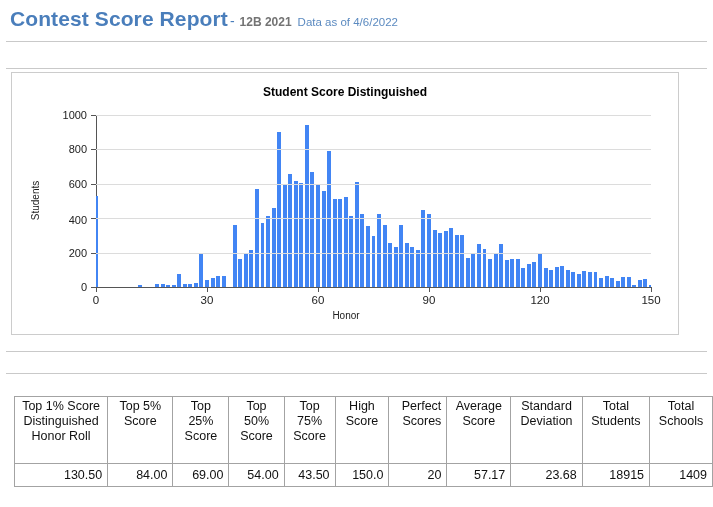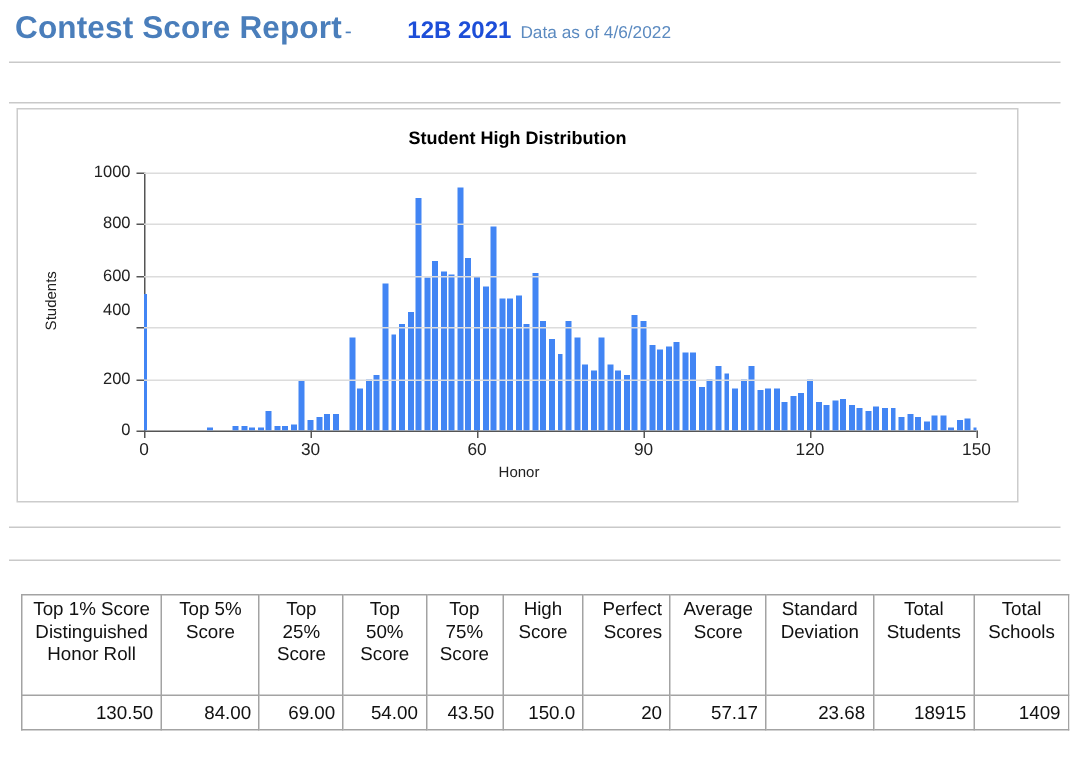--- a/index.html
+++ b/index.html
@@ -25,25 +25,24 @@
     font-weight: bold;
     color: #4a7ebb;
     letter-spacing: 0.1px;
   }
   .hdr-dash {
     font-size: 14px;
     color: #4a7ebb;
     padding: 0 2px;
   }
   .hdr-contest {
-    font-size: 16px;
+    font-size: 12px;
     font-weight: bold;
-    color: #1d4ed8;
+    color: #737373;
     padding-left: 3px;
-    margin-left: 32px;
   }
   .hdr-asof {
     font-size: 11.5px;
     color: #5b8ac0;
     padding-left: 6px;
   }
 
   .rule {
     height: 0;
     border-top: 1px solid #c9c9c9;
@@ -194,21 +193,21 @@
 <body>
 
 <div id="report-header">
   <span class="hdr-title">Contest Score Report</span><span class="hdr-dash">-</span><span class="hdr-contest">12B 2021</span><span class="hdr-asof">Data as of 4/6/2022</span>
 </div>
 
 <div class="rule" id="rule-top"></div>
 <div class="rule" id="rule-second"></div>
 
 <div id="chart-card">
-  <div id="chart-title">Student High Distribution</div>
+  <div id="chart-title">Student Score Distinguished</div>
   <div id="plot-wrap">
     <div id="y-axis-title">Students</div>
     <div id="x-axis-title">Honor</div>
     <div id="axis-y-line" style="left: 84px; top: 42px; height: 172px;"></div>
     <div id="axis-x-line" style="left: 84px; top: 214px; width: 555px;"></div>
     <div id="bars-layer" style="left: 84px; top: 42px; width: 555px; height: 172px;">
         <div class="bar" style="left: 0px; width: 2px; height: 91.16px; background: rgb(66, 133, 244);"></div>
         <div class="bar" style="left: 42.402px; width: 3.996px; height: 1.72px; background: rgb(66, 133, 244);"></div>
         <div class="bar" style="left: 59.052px; width: 3.996px; height: 3.44px; background: rgb(66, 133, 244);"></div>
         <div class="bar" style="left: 64.602px; width: 3.996px; height: 2.58px; background: rgb(66, 133, 244);"></div>
@@ -300,21 +299,21 @@
         <div class="bar" style="left: 547.452px; width: 3.996px; height: 7.74px; background: rgb(66, 133, 244);"></div>
         <div class="bar" style="left: 553.002px; width: 3.996px; height: 1.72px; background: rgb(66, 133, 244);"></div>
       </div>
   <div class="ytick-mark" style="left: 79px; top: 214px;"></div>
       <div class="ytick-label" style="top: 214px; right: 593px;">0</div>
       <div class="gridline" style="left: 84px; width: 555px; top: 179.6px;"></div>
       <div class="ytick-mark" style="left: 79px; top: 179.6px;"></div>
       <div class="ytick-label" style="top: 179.6px; right: 593px;">200</div>
       <div class="gridline" style="left: 84px; width: 555px; top: 145.2px;"></div>
       <div class="ytick-mark" style="left: 79px; top: 145.2px;"></div>
-      <div class="ytick-label" style="top: 134px; right: 593px;">400</div>
+      <div class="ytick-label" style="top: 147px; right: 593px;">400</div>
       <div class="gridline" style="left: 84px; width: 555px; top: 110.8px;"></div>
       <div class="ytick-mark" style="left: 79px; top: 110.8px;"></div>
       <div class="ytick-label" style="top: 110.8px; right: 593px;">600</div>
       <div class="gridline" style="left: 84px; width: 555px; top: 76.4px;"></div>
       <div class="ytick-mark" style="left: 79px; top: 76.4px;"></div>
       <div class="ytick-label" style="top: 76.4px; right: 593px;">800</div>
       <div class="gridline" style="left: 84px; width: 555px; top: 42px;"></div>
       <div class="ytick-mark" style="left: 79px; top: 42px;"></div>
       <div class="ytick-label" style="top: 42px; right: 593px;">1000</div>
       <div class="xtick-mark" style="left: 84px; top: 214px;"></div>

